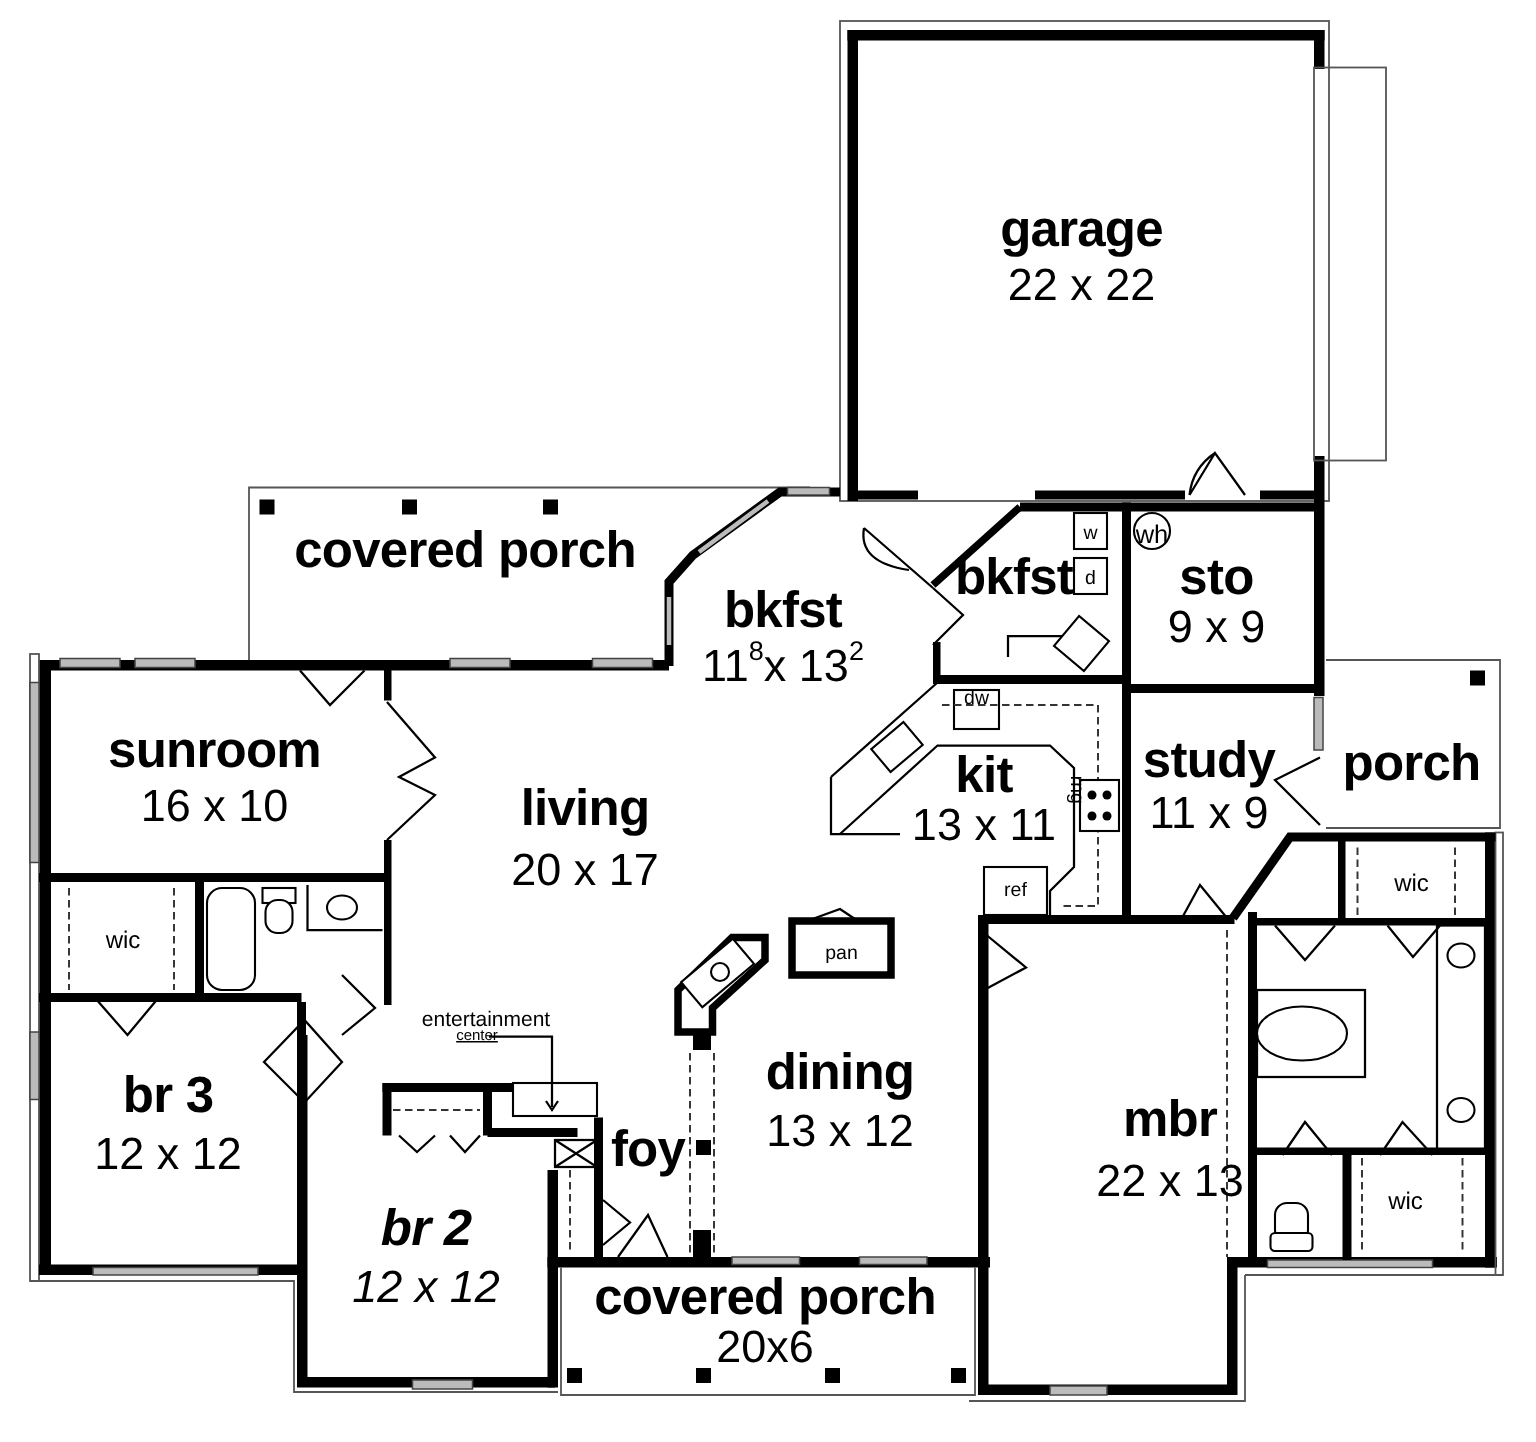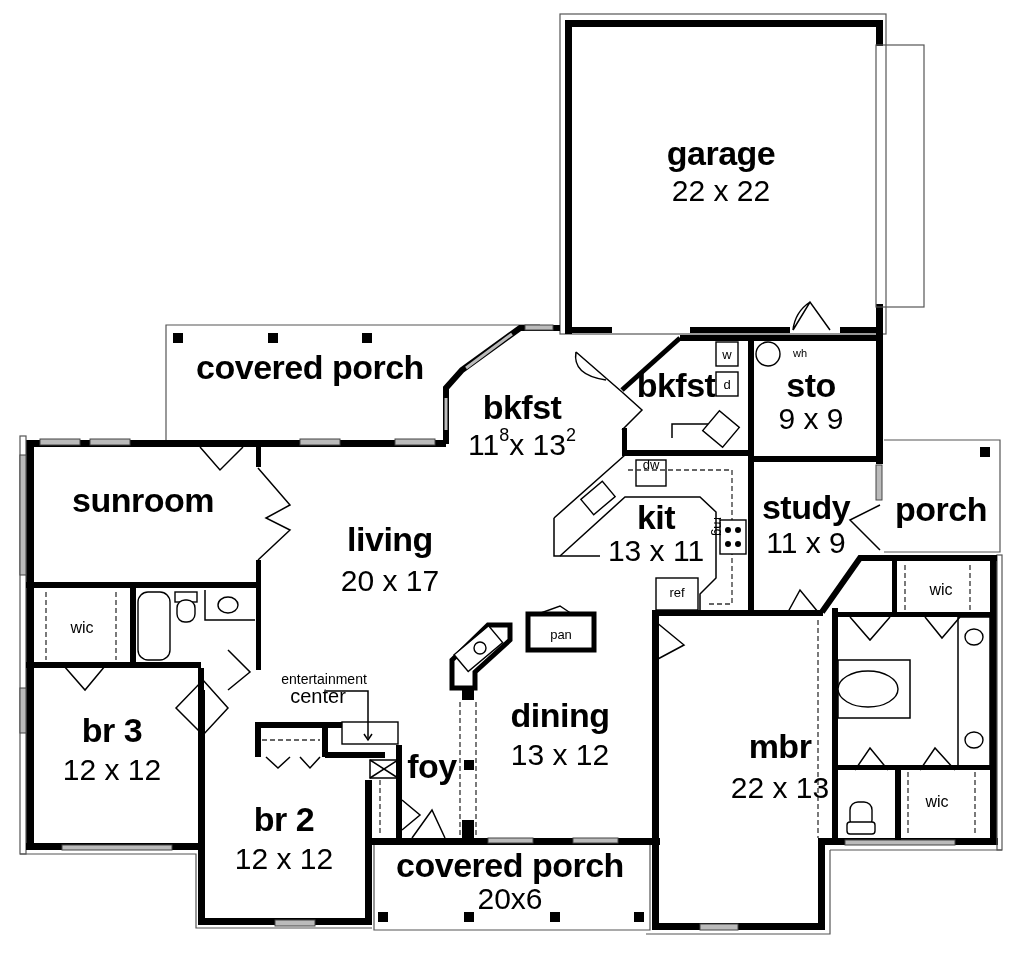--- a/index.html
+++ b/index.html
@@ -227,20 +227,21 @@
   <span class="name">bkfst</span>
 </div>
 
 <div class="lbl room" style="left:811px;top:368px;">
   <span class="name">sto</span>
   <span class="dim" style="margin-top:2px;">9 x 9</span>
 </div>
 
 <div class="lbl room" style="left:143px;top:483px;">
   <span class="name">sunroom</span>
+  <span class="dim">16 x 10</span>
 </div>
 
 <div class="lbl room" style="left:390px;top:522px;">
   <span class="name">living</span>
   <span class="dim" style="margin-top:10px;">20 x 17</span>
 </div>
 
 <div class="lbl room" style="left:656px;top:500px;">
   <span class="name">kit</span>
   <span class="dim" style="margin-top:2px;">13 x 11</span>
@@ -265,21 +266,21 @@
 
 <div class="lbl room" style="left:937px;top:794px;">
   <span class="small">wic</span>
 </div>
 
 <div class="lbl room" style="left:112px;top:713px;">
   <span class="name">br 3</span>
   <span class="dim" style="margin-top:8px;">12 x 12</span>
 </div>
 
-<div class="lbl room" style="left:284px;top:802px;">
+<div class="lbl room" style="left:284px;top:802px;font-style:italic;">
   <span class="name">br 2</span>
   <span class="dim" style="margin-top:8px;">12 x 12</span>
 </div>
 
 <div class="lbl room" style="left:560px;top:698px;">
   <span class="name">dining</span>
   <span class="dim" style="margin-top:8px;">13 x 12</span>
 </div>
 
 <div class="lbl room" style="left:432px;top:749px;">
@@ -291,19 +292,19 @@
   <span class="dim" style="margin-top:10px;">22 x 13</span>
 </div>
 
 <div class="lbl room" style="left:510px;top:848px;">
   <span class="name">covered porch</span>
   <span class="dim" style="margin-top:2px;">20x6</span>
 </div>
 
 <div class="lbl tiny" style="left:727px;top:348px;">w</div>
 <div class="lbl tiny" style="left:727px;top:378px;">d</div>
-<div class="lbl tiny" style="left:800px;top:348px;font-size:11px;">wh</div>
+<div class="lbl tiny" style="left:768px;top:348px;font-size:17px;">wh</div>
 <div class="lbl tiny" style="left:651px;top:458px;">dw</div>
 <div class="lbl tiny" style="left:709px;top:520px;transform:rotate(90deg);">rng</div>
 <div class="lbl tiny" style="left:677px;top:586px;">ref</div>
 <div class="lbl tiny" style="left:561px;top:628px;">pan</div>
 <div class="lbl tiny" style="left:324px;top:672px;font-size:14px;">entertainment</div>
-<div class="lbl tiny" style="left:318px;top:686px;font-size:20px;">center</div>
+<div class="lbl tiny" style="left:318px;top:686px;font-size:10px;text-decoration:underline;">center</div>
 
 </body></html>

